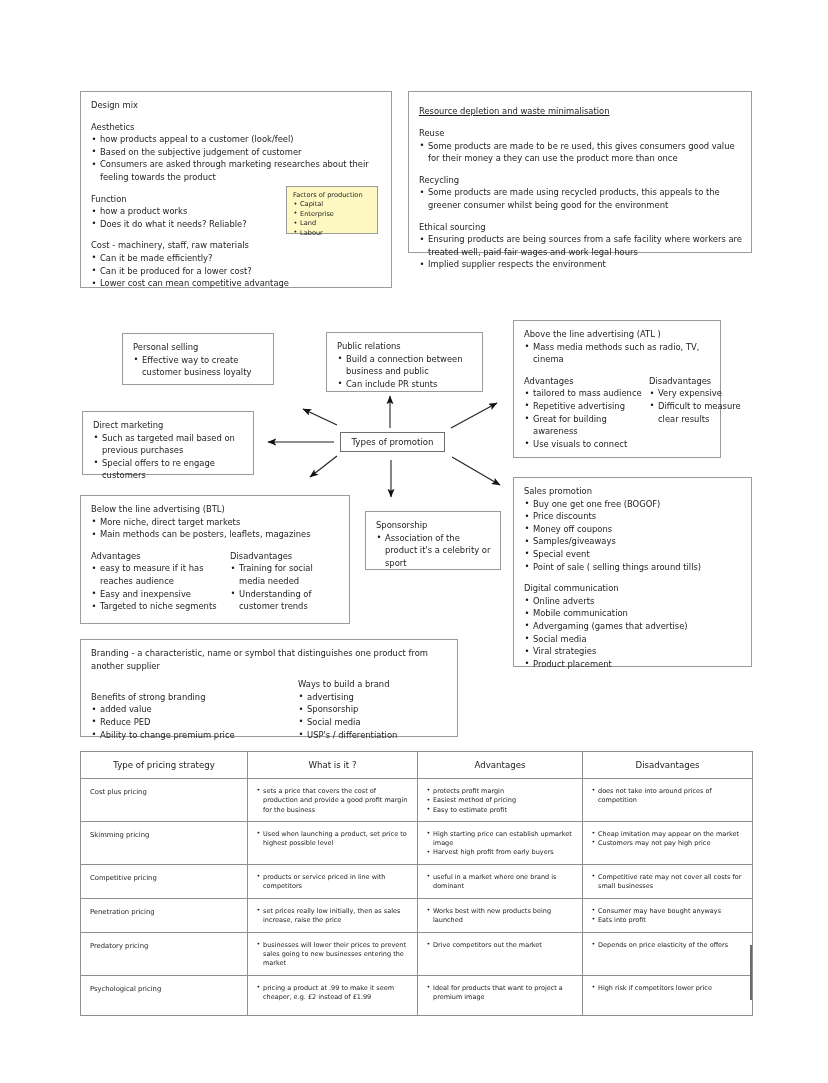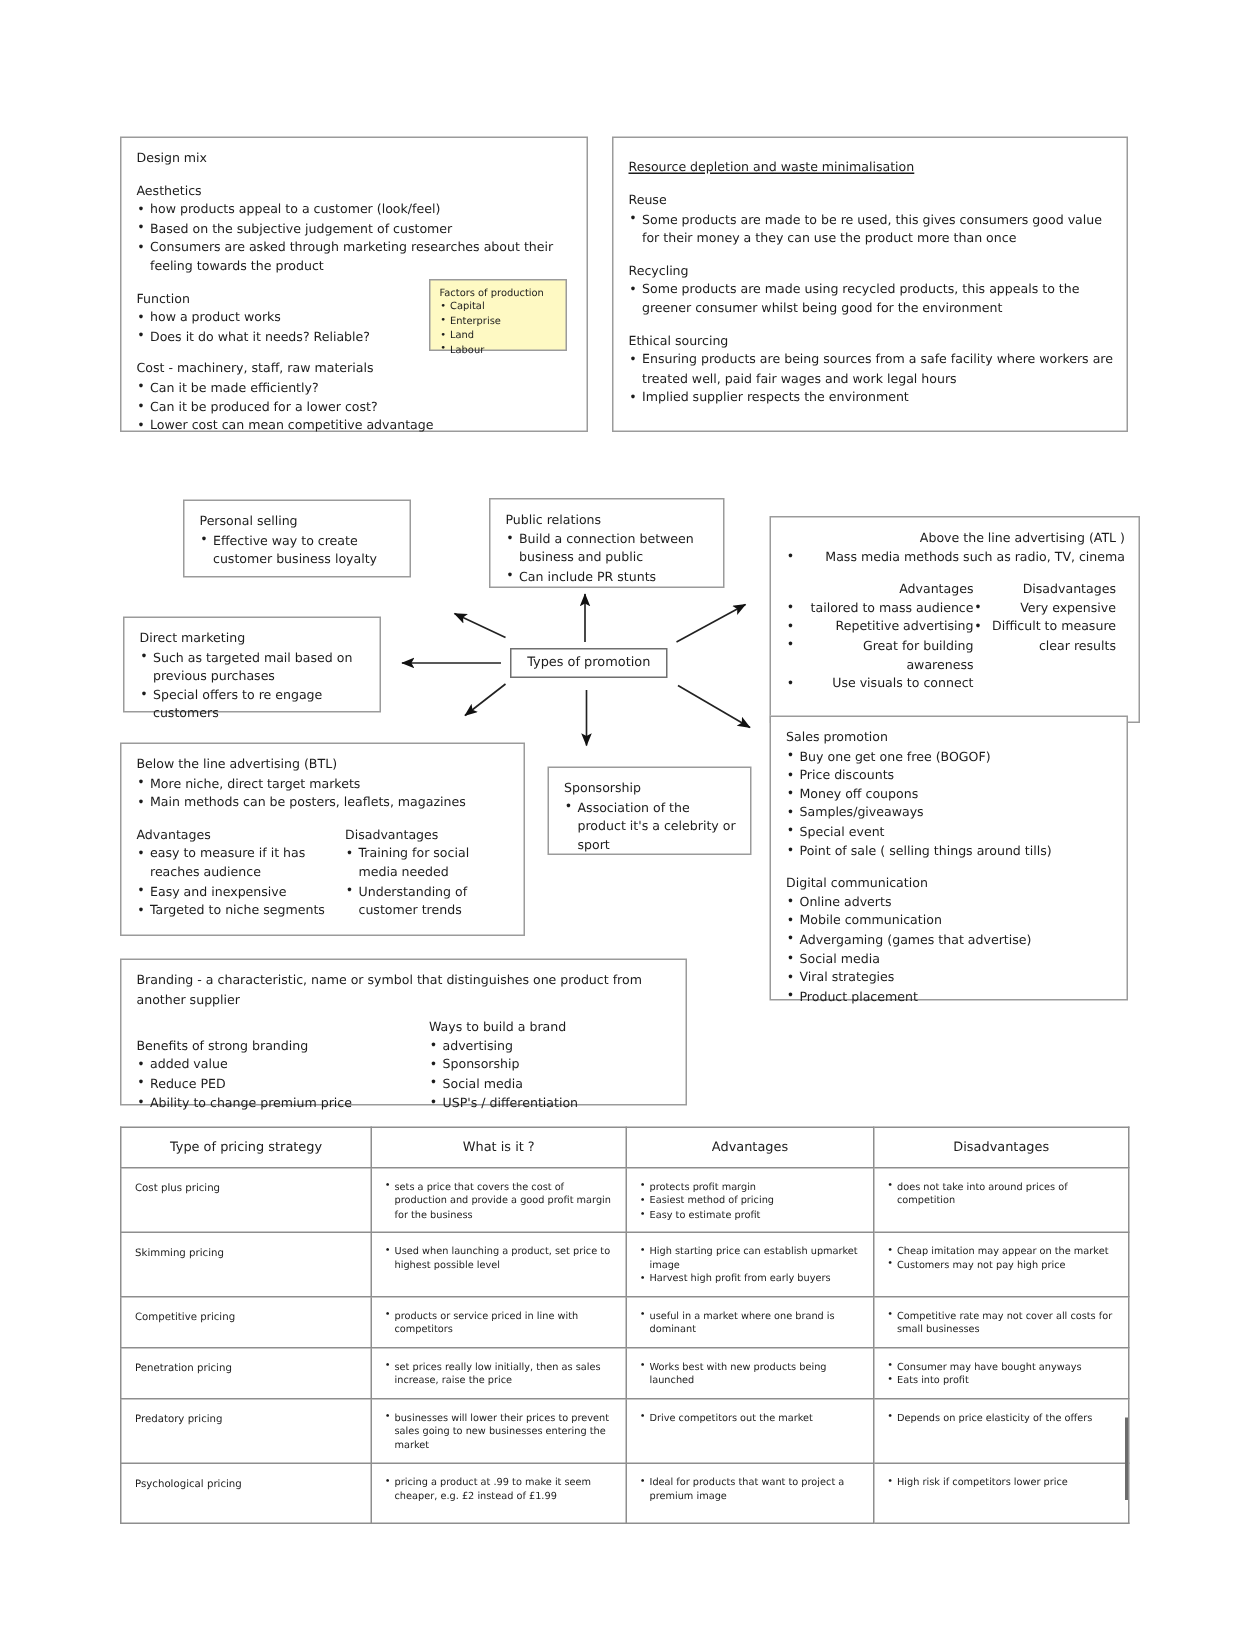--- a/index.html
+++ b/index.html
@@ -175,21 +175,21 @@
   <div class="inset" style="left:286px; top:186px; width:92px; height:48px;">
     <div class="h">Factors of production</div>
     <ul>
       <li>Capital</li>
       <li>Enterprise</li>
       <li>Land</li>
       <li>Labour</li>
     </ul>
   </div>
 
-  <div class="box pad" style="left:408px; top:91px; width:344px; height:197px;">
+  <div class="box pad" style="left:408px; top:91px; width:344px; height:162px;">
     <div class="h u">Resource depletion and waste minimalisation</div>
     <div class="gap"></div>
     <div class="h">Reuse</div>
     <ul>
       <li>Some products are made to be re used, this gives consumers good value for their money a they can use the product more than once</li>
     </ul>
     <div class="gap"></div>
     <div class="h">Recycling</div>
     <ul>
       <li>Some products are made using recycled products, this appeals to the greener consumer whilst being good for the environment</li>
@@ -232,21 +232,21 @@
   </div>
 
   <div class="box pad" style="left:326px; top:332px; width:157px; height:60px;">
     <div class="h">Public relations</div>
     <ul>
       <li>Build a connection between business and public</li>
       <li>Can include PR stunts</li>
     </ul>
   </div>
 
-  <div class="box pad" style="left:513px; top:344px; width:247px; height:138px;text-align:right;">
+  <div class="box pad" style="left:513px; top:320px; width:208px; height:138px;">
     <div class="h">Above the line advertising (ATL )</div>
     <ul>
       <li>Mass media methods such as radio, TV, cinema</li>
     </ul>
     <div class="gap"></div>
     <div class="cols">
       <div style="width:125px;">
         <div class="h">Advantages</div>
         <ul>
           <li>tailored to mass audience</li>
@@ -337,21 +337,21 @@
     <div class="gap-s"></div>
     <div class="cols">
       <div style="width:195px; padding-top:12.6px;">
         <div class="h">Benefits of strong branding</div>
         <ul>
           <li>added value</li>
           <li>Reduce PED</li>
           <li>Ability to change premium price</li>
         </ul>
       </div>
-      <div style="width:160px;">
+      <div style="width:160px;margin-left:12px;">
         <div class="h">Ways to build a brand</div>
         <ul>
           <li>advertising</li>
           <li>Sponsorship</li>
           <li>Social media</li>
           <li>USP's / differentiation</li>
         </ul>
       </div>
     </div>
   </div>

